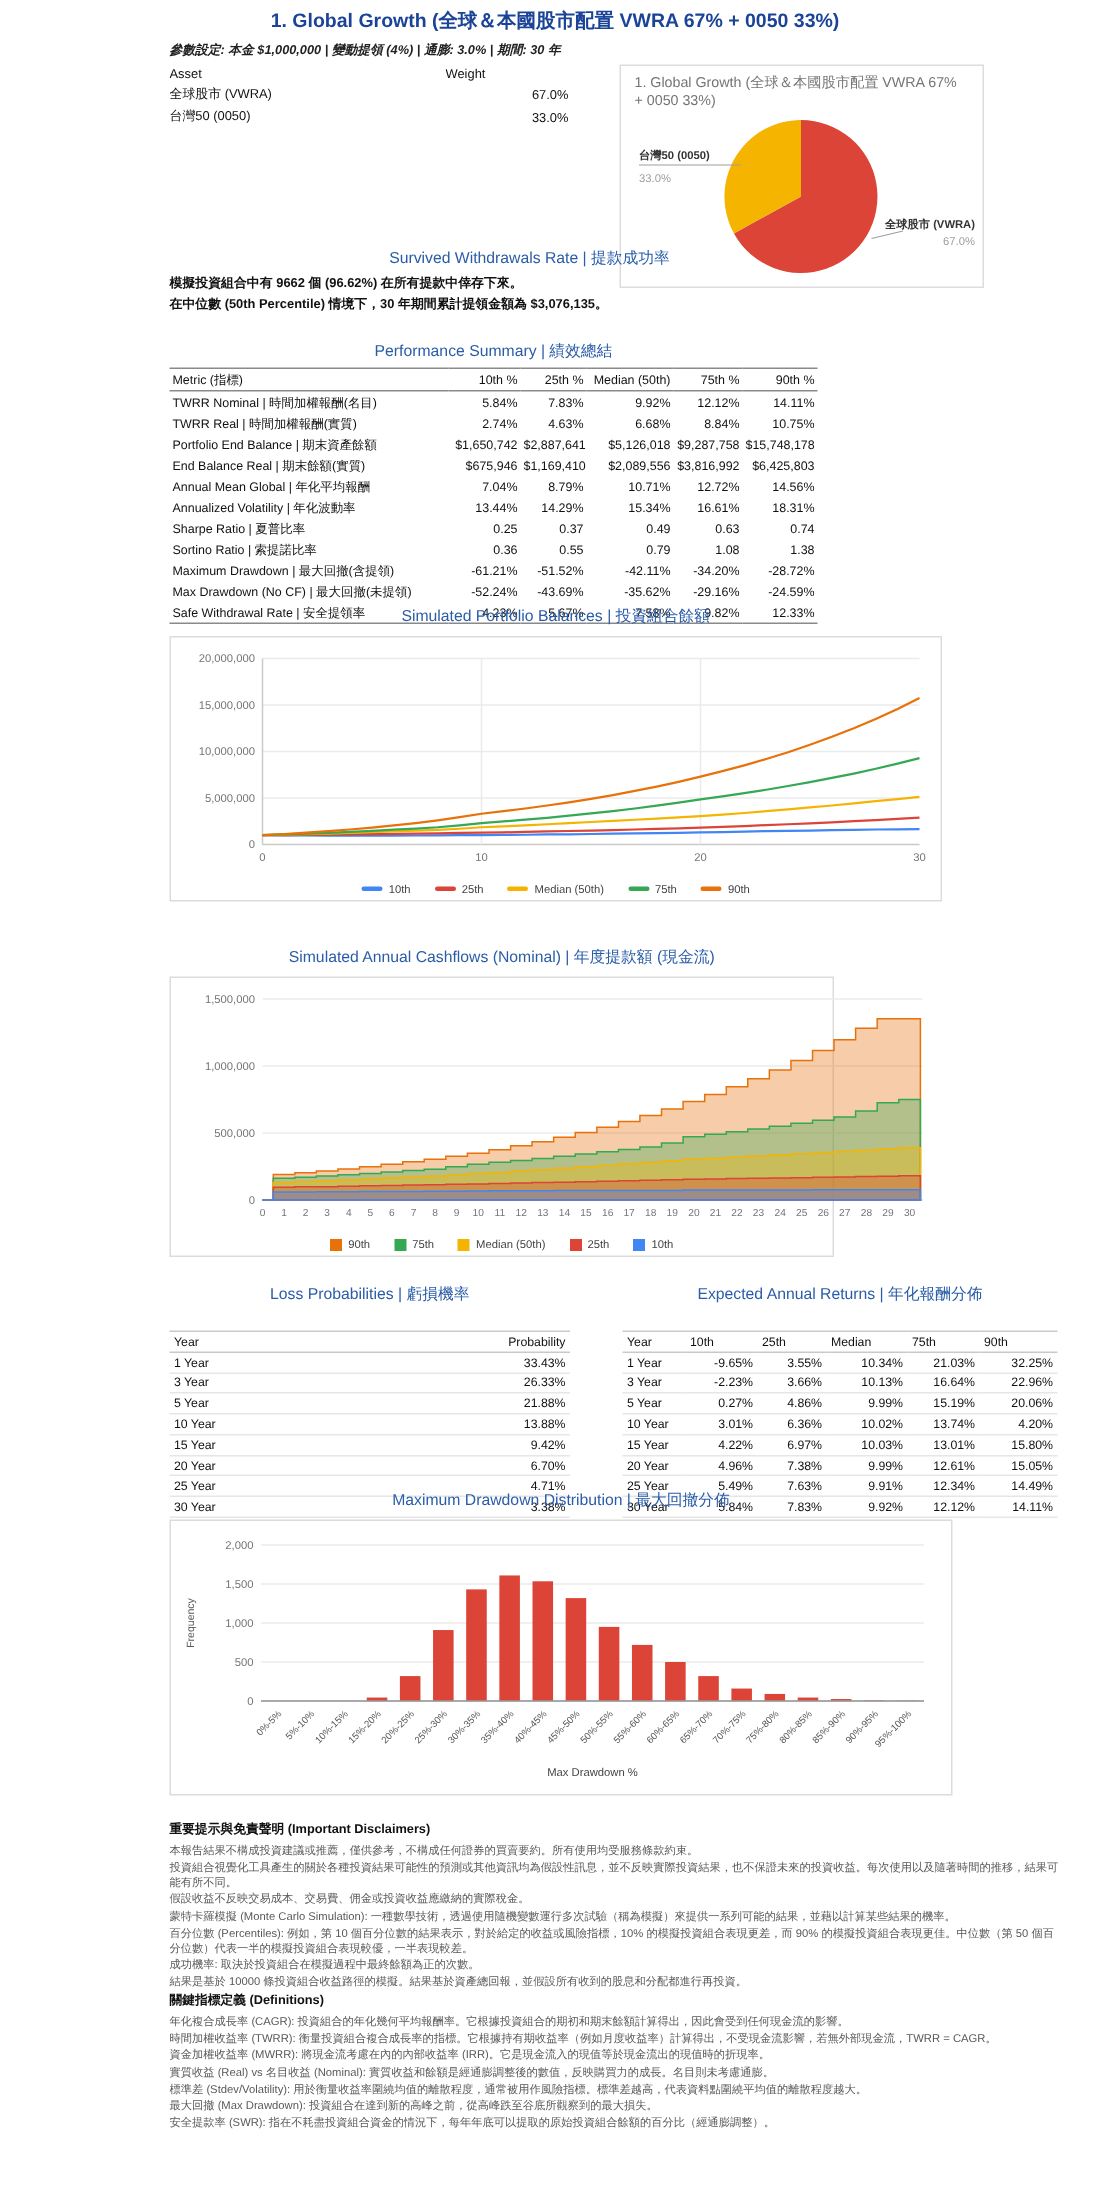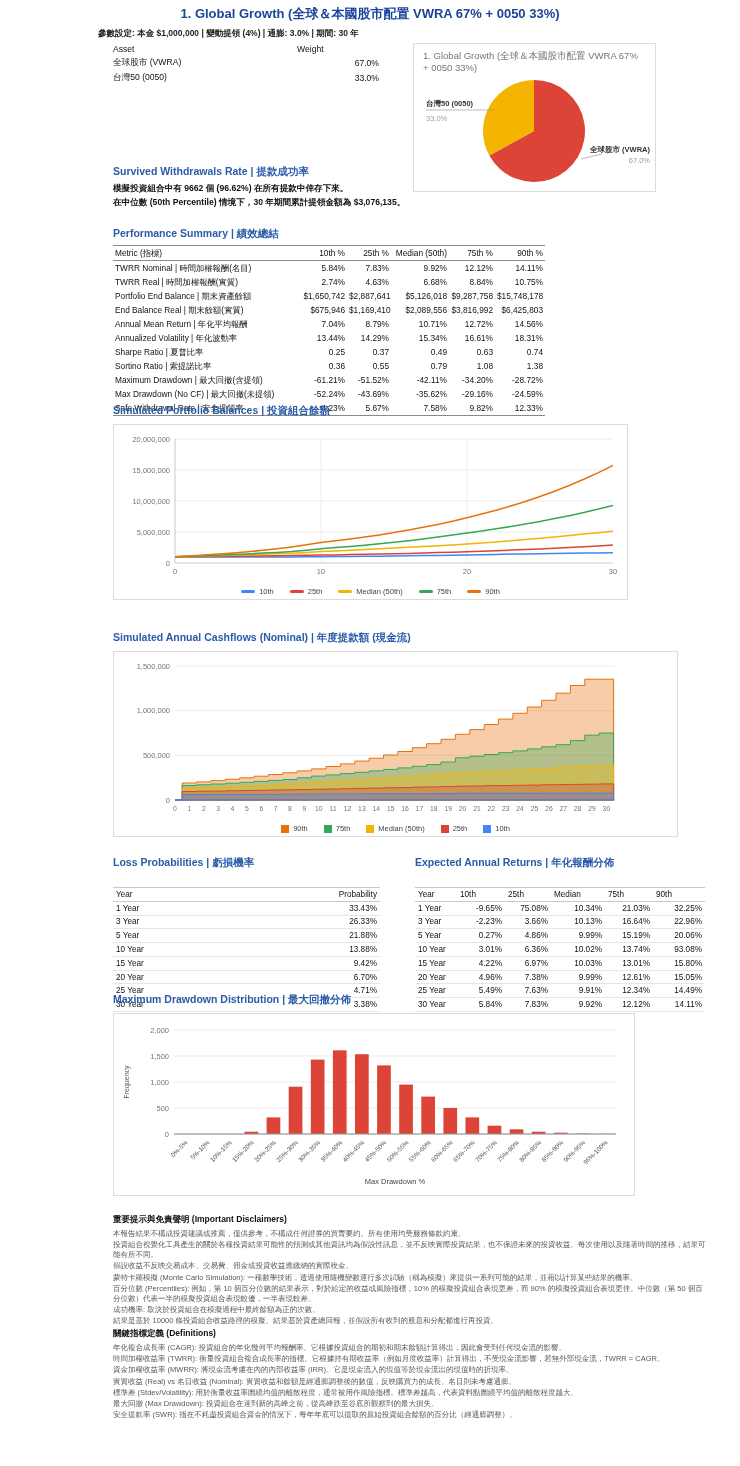--- a/index.html
+++ b/index.html
@@ -1,22 +1,22 @@
 <!DOCTYPE html>
 <html><head>
 <meta charset="utf-8">
 <style>
   html,body{margin:0;padding:0;}
   body{width:740px;height:1466px;background:#ffffff;position:relative;overflow:hidden;
        font-family:"Liberation Sans","DejaVu Sans",sans-serif;color:#111;}
   .page-title{position:absolute;top:5px;left:0;width:740px;text-align:center;
       font-size:13px;font-weight:bold;color:#1b4397;}
-  .params{position:absolute;top:28px;left:98px;font-size:8.5px;font-weight:bold;color:#222;}
-  
-  .sh{color:#2a5ca8;font-weight:bold;font-size:10.5px;}
+  .params{position:absolute;top:28px;left:113px;font-size:8.5px;font-weight:bold;color:#222;font-style:italic;}
+  
+  .sh{color:#2a5ca8;font-weight:normal;font-size:10.5px;text-align:center;}
   
   table.tbl{border-collapse:collapse;table-layout:fixed;width:100%;}
   .tbl th,.tbl td{padding:1.5px 2px;font-size:8.3px;white-space:nowrap;overflow:hidden;}
   .tbl th{font-weight:normal;}
   .al-l{text-align:left}.al-r{text-align:right}
   
   .asset-wrap{position:absolute;top:42px;left:113px;width:266px;}
   .asset-t th,.asset-t td{padding:1.5px 0;font-size:8.6px;}
   
   .piebox{position:absolute;top:43px;left:413px;width:241px;height:147px;border:1px solid #dcdcdc;background:#fff;}
@@ -152,21 +152,21 @@
           </tr>
           <tr>
             <td class="al-l">End Balance Real | 期末餘額(實質)</td>
             <td class="al-r">$675,946</td>
             <td class="al-r">$1,169,410</td>
             <td class="al-r">$2,089,556</td>
             <td class="al-r">$3,816,992</td>
             <td class="al-r">$6,425,803</td>
           </tr>
           <tr>
-            <td class="al-l">Annual Mean Return | 年化平均報酬</td>
+            <td class="al-l">Annual Mean Global | 年化平均報酬</td>
             <td class="al-r">7.04%</td>
             <td class="al-r">8.79%</td>
             <td class="al-r">10.71%</td>
             <td class="al-r">12.72%</td>
             <td class="al-r">14.56%</td>
           </tr>
           <tr>
             <td class="al-l">Annualized Volatility | 年化波動率</td>
             <td class="al-r">13.44%</td>
             <td class="al-r">14.29%</td>
@@ -263,21 +263,21 @@
             <span class="lg-t">75th</span>
           </span>
           <span class="lg-item">
             <span class="lg-dash" style="background:#E8710A"></span>
             <span class="lg-t">90th</span>
           </span>
         </div>
     </div>
   </div>
 
-  <div class="chart-sec" style="top:631px;width:565px;">
+  <div class="chart-sec" style="top:631px;width:443px;">
     <div class="sh">Simulated Annual Cashflows (Nominal) | 年度提款額 (現金流)</div>
     <div class="cbox">
       <div id="cashflows-chart"><svg width="505" height="160" viewBox="0 0 505 160">
             <line x1="57" x2="497" y1="142.0" y2="142.0" stroke="#c9c9c9"></line>
             <text x="52" y="144.6" text-anchor="end" font-size="7.5" fill="#757575">0</text>
             <line x1="57" x2="497" y1="97.3" y2="97.3" stroke="#ebebeb"></line>
             <text x="52" y="99.9" text-anchor="end" font-size="7.5" fill="#757575">500,000</text>
             <line x1="57" x2="497" y1="52.7" y2="52.7" stroke="#ebebeb"></line>
             <text x="52" y="55.3" text-anchor="end" font-size="7.5" fill="#757575">1,000,000</text>
             <line x1="57" x2="497" y1="8.0" y2="8.0" stroke="#ebebeb"></line>
@@ -412,21 +412,21 @@
             <th class="al-l">25th</th>
             <th class="al-l">Median</th>
             <th class="al-l">75th</th>
             <th class="al-l">90th</th>
           </tr>
         </thead>
         <tbody>
           <tr>
             <td class="al-l">1 Year</td>
             <td class="al-r">-9.65%</td>
-            <td class="al-r">75.08%</td>
+            <td class="al-r">3.55%</td>
             <td class="al-r">10.34%</td>
             <td class="al-r">21.03%</td>
             <td class="al-r">32.25%</td>
           </tr>
           <tr>
             <td class="al-l">3 Year</td>
             <td class="al-r">-2.23%</td>
             <td class="al-r">3.66%</td>
             <td class="al-r">10.13%</td>
             <td class="al-r">16.64%</td>
@@ -439,21 +439,21 @@
             <td class="al-r">9.99%</td>
             <td class="al-r">15.19%</td>
             <td class="al-r">20.06%</td>
           </tr>
           <tr>
             <td class="al-l">10 Year</td>
             <td class="al-r">3.01%</td>
             <td class="al-r">6.36%</td>
             <td class="al-r">10.02%</td>
             <td class="al-r">13.74%</td>
-            <td class="al-r">93.08%</td>
+            <td class="al-r">4.20%</td>
           </tr>
           <tr>
             <td class="al-l">15 Year</td>
             <td class="al-r">4.22%</td>
             <td class="al-r">6.97%</td>
             <td class="al-r">10.03%</td>
             <td class="al-r">13.01%</td>
             <td class="al-r">15.80%</td>
           </tr>
           <tr>

